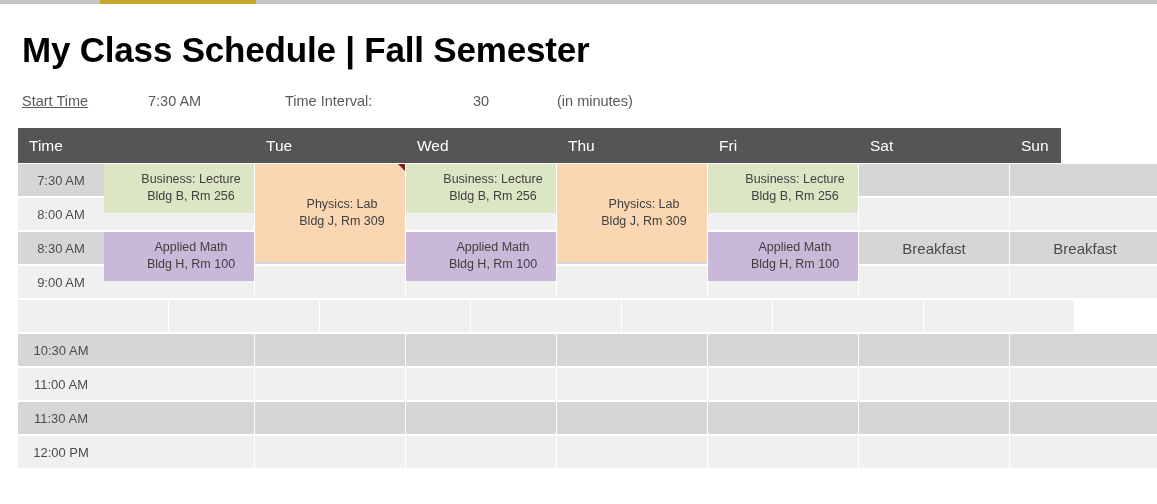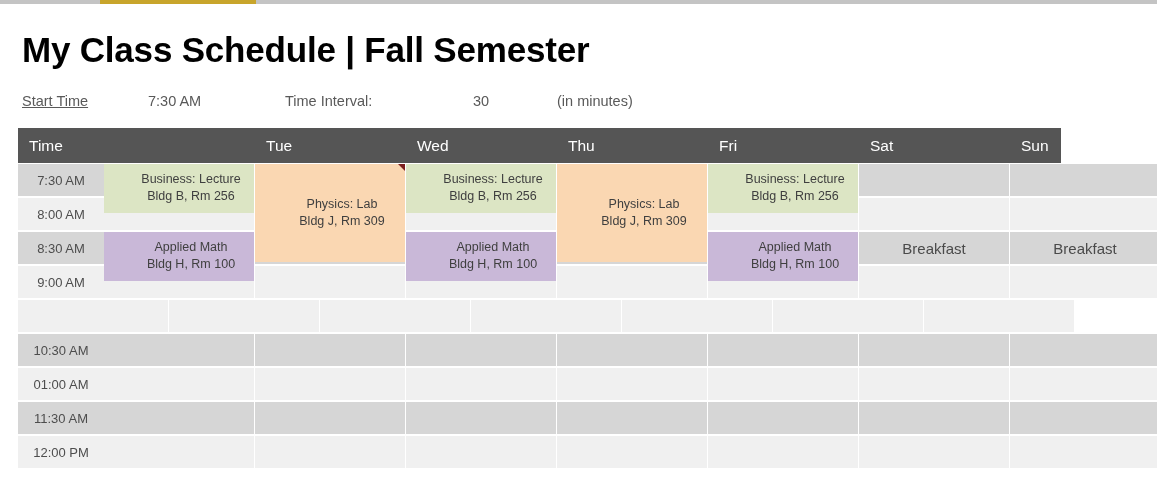--- a/index.html
+++ b/index.html
@@ -247,21 +247,21 @@
         <div class="time-cell shade-dark">10:30 AM</div>
         <div class="day-cell shade-dark"></div>
         <div class="day-cell shade-dark"></div>
         <div class="day-cell shade-dark"></div>
         <div class="day-cell shade-dark"></div>
         <div class="day-cell shade-dark"></div>
         <div class="day-cell shade-dark"></div>
         <div class="day-cell shade-dark"></div>
       </div>
       <div class="row body-row">
-        <div class="time-cell shade-light">01:00 AM</div>
+        <div class="time-cell shade-light">11:00 AM</div>
         <div class="day-cell shade-light"></div>
         <div class="day-cell shade-light"></div>
         <div class="day-cell shade-light"></div>
         <div class="day-cell shade-light"></div>
         <div class="day-cell shade-light"></div>
         <div class="day-cell shade-light"></div>
         <div class="day-cell shade-light"></div>
       </div>
       <div class="row body-row">
         <div class="time-cell shade-dark">11:30 AM</div>

